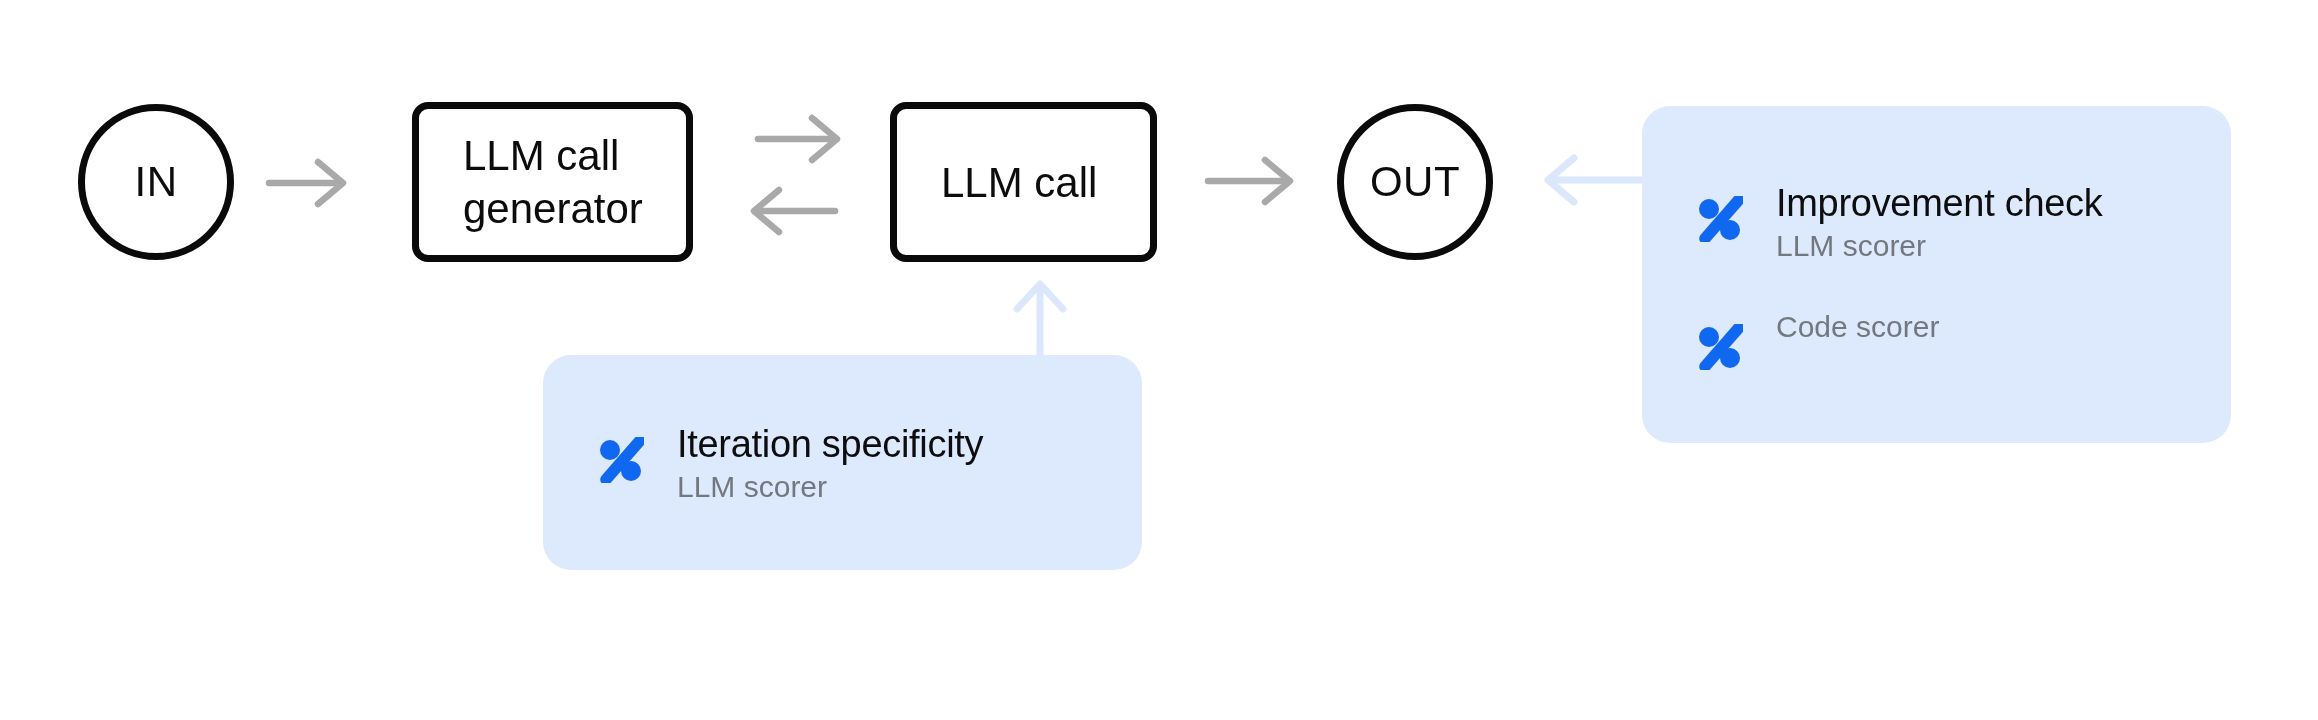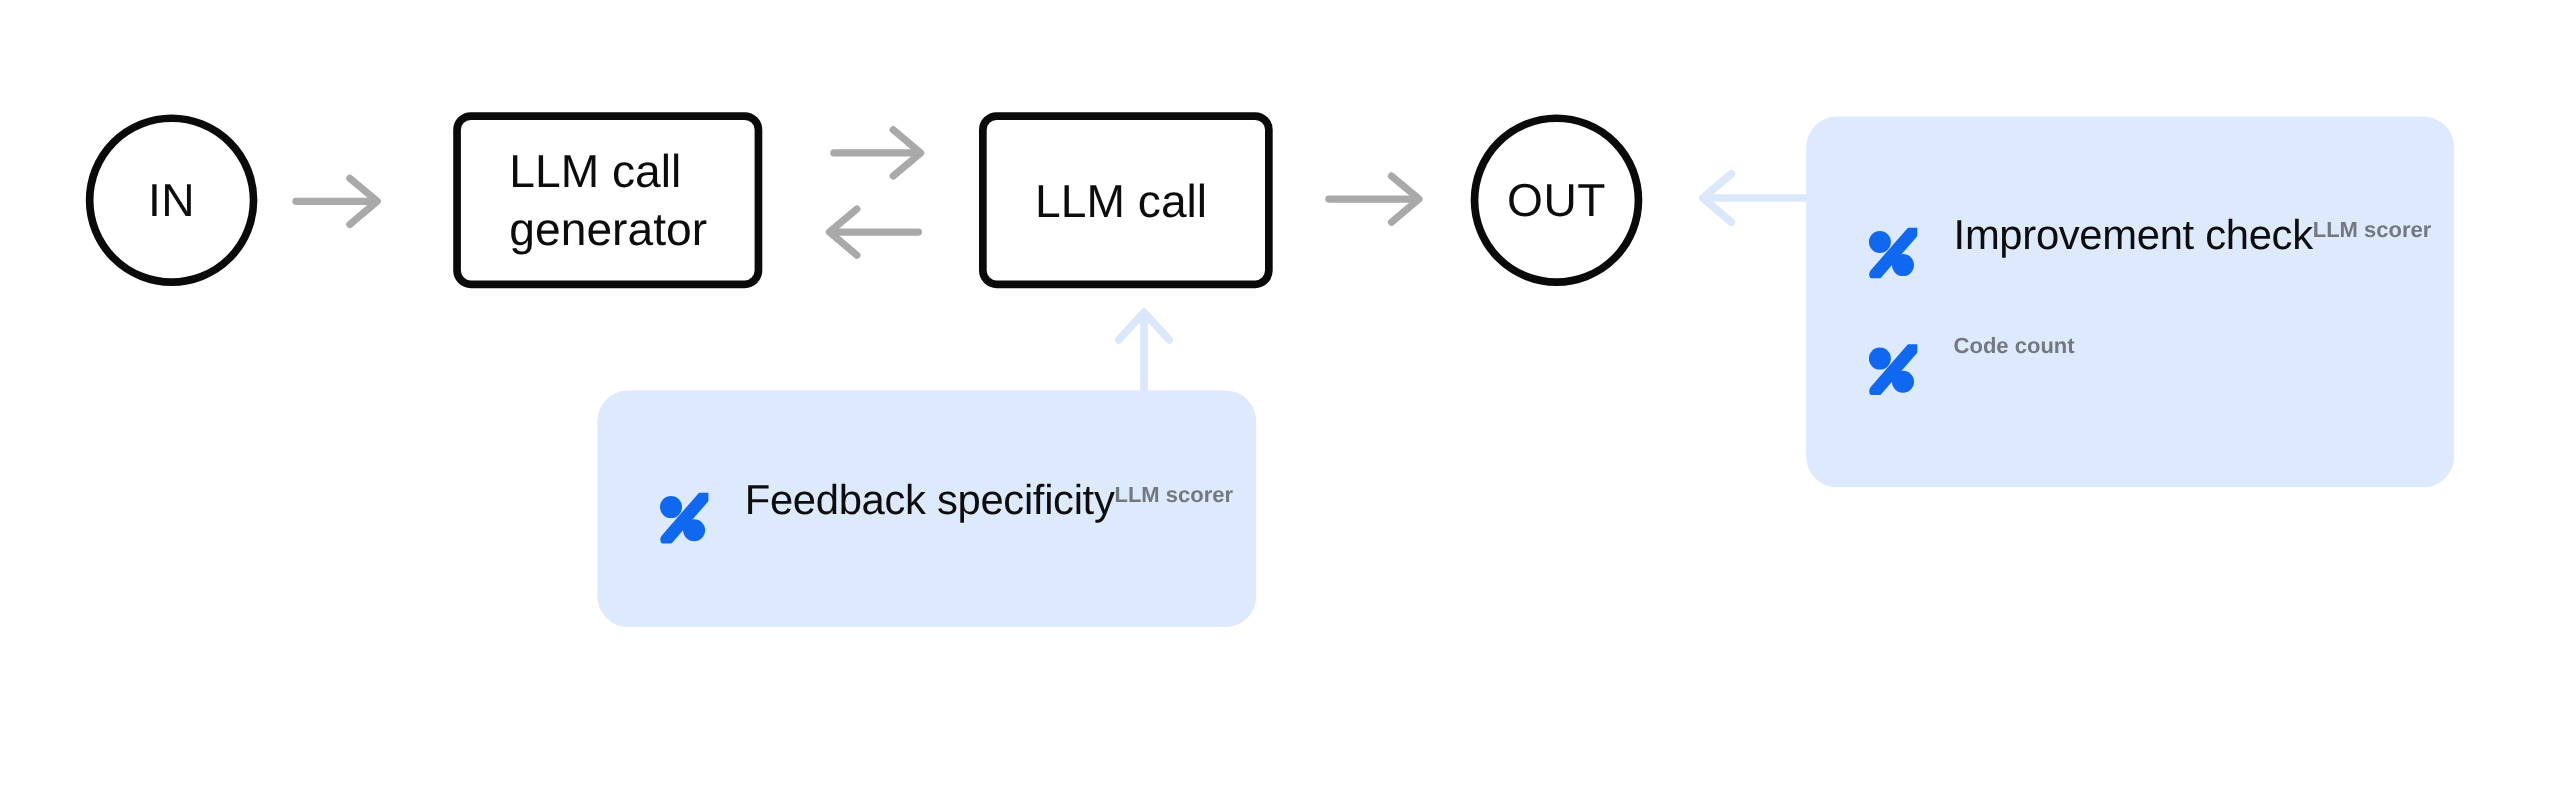--- a/index.html
+++ b/index.html
@@ -50,23 +50,23 @@
     display:flex;flex-direction:column;justify-content:center;
     padding-left:57px;padding-right:20px;
   }
   #panel-output{left:1642px;top:106px;width:589px;height:337px;gap:44px;}
   #panel-feedback{left:543px;top:355px;width:599px;height:215px;}
 
   .scorer-item{display:flex;align-items:flex-start;gap:33px;}
   .scorer-icon{flex:none;margin-top:16px;width:44px;height:46px;}
   .scorer-icon .glyph{fill:var(--scorer-icon-blue);}
   .scorer-icon .glyph-stroke{stroke:var(--scorer-icon-blue);stroke-width:11.5;stroke-linecap:round;fill:none;}
-  .scorer-text{display:flex;flex-direction:row;}
+  .scorer-text{display:flex;flex-direction:column;}
   .scorer-title{font-size:38px;line-height:47px;font-weight:500;color:var(--title-text);letter-spacing:-0.3px;}
-  .scorer-subtitle{font-size:20px;line-height:37px;font-weight:700;color:var(--subtitle-text);}
+  .scorer-subtitle{font-size:30px;line-height:37px;font-weight:400;color:var(--subtitle-text);}
 </style>
 </head>
 <body>
 
 <div class="stage">
 
   <svg class="arrow-layer" width="2318" height="720" viewBox="0 0 2318 720" aria-hidden="true">
 
     <g>
       <path class="arrow gray" d="M269 183 L338 183"></path>
@@ -130,35 +130,35 @@
       </div>
     </div>
 
     <div class="scorer-item">
       <svg class="scorer-icon" viewBox="0 0 44 46" aria-hidden="true">
         <circle class="glyph" cx="10" cy="13" r="10"></circle>
         <circle class="glyph" cx="31" cy="34" r="10"></circle>
         <path class="glyph-stroke" d="M40 3.5 L6 42.5"></path>
       </svg>
       <div class="scorer-text">
-        <span class="scorer-subtitle">Code count</span>
+        <span class="scorer-subtitle">Code scorer</span>
       </div>
     </div>
 
   </div>
 
   <div class="scorer-panel" id="panel-feedback">
 
     <div class="scorer-item">
       <svg class="scorer-icon" viewBox="0 0 44 46" aria-hidden="true">
         <circle class="glyph" cx="10" cy="13" r="10"></circle>
         <circle class="glyph" cx="31" cy="34" r="10"></circle>
         <path class="glyph-stroke" d="M40 3.5 L6 42.5"></path>
       </svg>
       <div class="scorer-text">
-        <span class="scorer-title">Feedback specificity</span>
+        <span class="scorer-title">Iteration specificity</span>
         <span class="scorer-subtitle">LLM scorer</span>
       </div>
     </div>
 
   </div>
 
 </div>
 
 </body></html>

